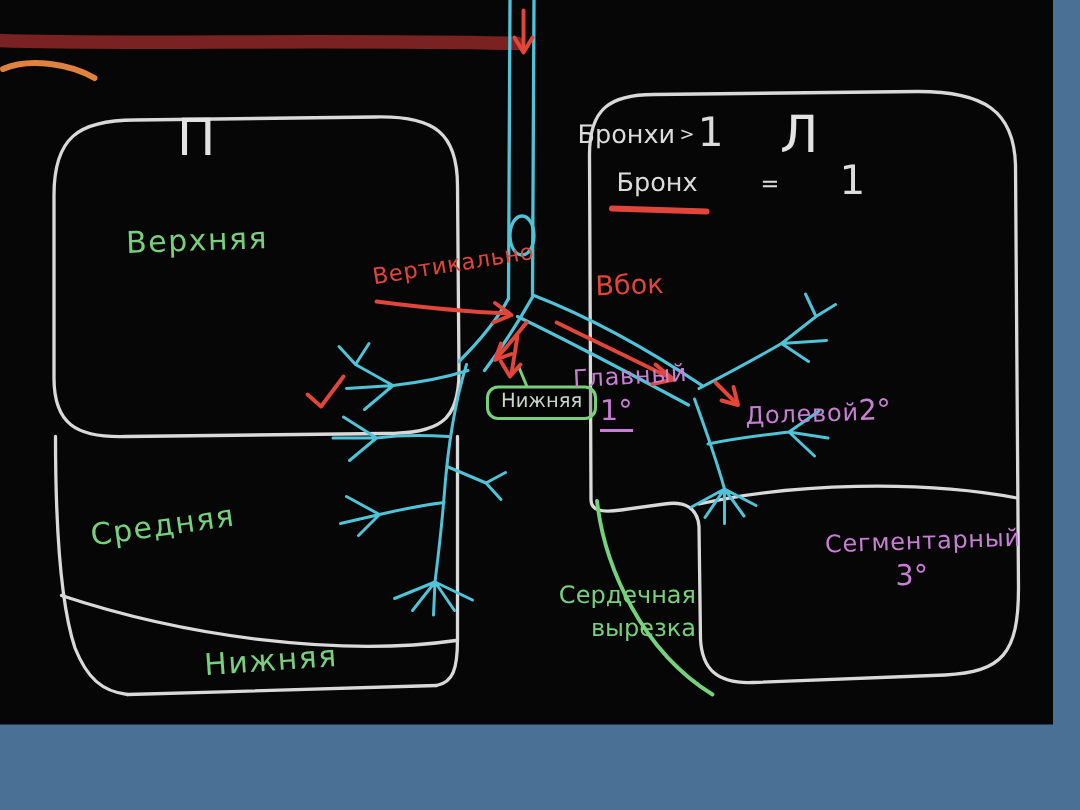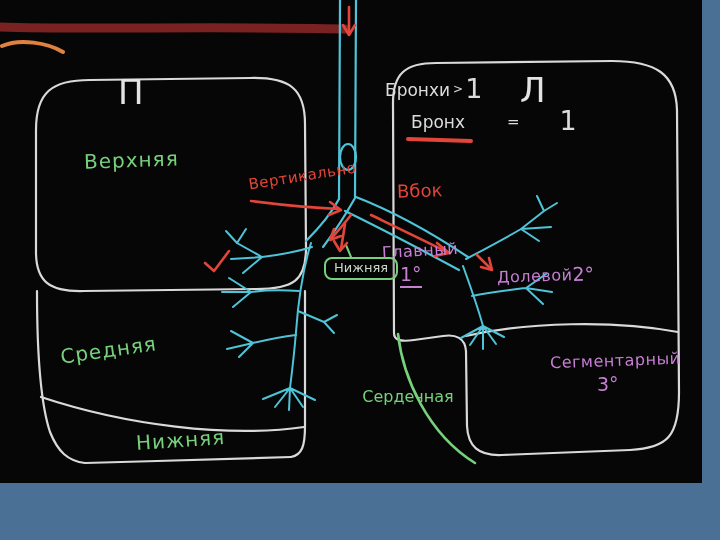--- a/index.html
+++ b/index.html
@@ -17,21 +17,21 @@
   .red{color:#e2453a;}
   .purple{color:#c77fd4;}
   .white{color:#dcdcdc;}
   .lung-letter{font-size:34px;color:#e3e3e3;letter-spacing:1px;}
   .lobe{font-size:20px;letter-spacing:1px;}
   .row{display:flex;align-items:flex-end;}
   .note-word{font-size:17px;}
   .note-sign{font-size:12px;margin:0 2px 5px 3px;}
   .note-sign2{font-size:15px;margin:0 4px 3px 6px;}
   .note-big{font-size:27px;line-height:.95;}
-  .cardiac{width:112px;text-align:center;font-size:16px;line-height:22px;white-space:normal;}
+  .cardiac{width:112px;text-align:right;font-size:16px;line-height:22px;white-space:normal;}
   .spur{
     font-size:13px;color:#c9d6c9;padding:2px 8px 3px 8px;
     border:2px solid #77d07c;border-radius:8px;background:rgba(0,0,0,.2);
   }
   .gen-word{font-size:16px;letter-spacing:.5px;}
   .gen-deg{font-size:19px;}
   .underline-purple{border-bottom:2px solid #c77fd4;padding-bottom:1px;}
 </style>
 </head>
 <body>
@@ -111,20 +111,21 @@
 
     <div class="lbl lung-letter" style="left:118px;top:74px;">П</div>
     <div class="lbl lung-letter" style="left:520px;top:72px;">Л</div>
 
     <div class="lbl lobe green" style="left:84px;top:149px;transform:rotate(-2deg);">Верхняя</div>
     <div class="lbl lobe green" style="left:60px;top:339px;transform:rotate(-8deg);">Средняя</div>
     <div class="lbl lobe green" style="left:136px;top:429px;transform:rotate(-4deg);">Нижняя</div>
 
     <div class="lbl green cardiac" style="left:352px;top:386px;">
       <div>Сердечная</div>
+      <div>вырезка</div>
     </div>
 
     <div class="lbl spur" style="left:324px;top:257px;">Нижняя</div>
 
     <div class="lbl row white" style="left:385px;top:76px;">
       <span class="note-word" style="margin-bottom:2px;">Бронхи</span>
       <span class="note-sign">&gt;</span>
       <span class="note-big">1</span>
     </div>
     <div class="lbl row white" style="left:411px;top:108px;gap:36px;">

